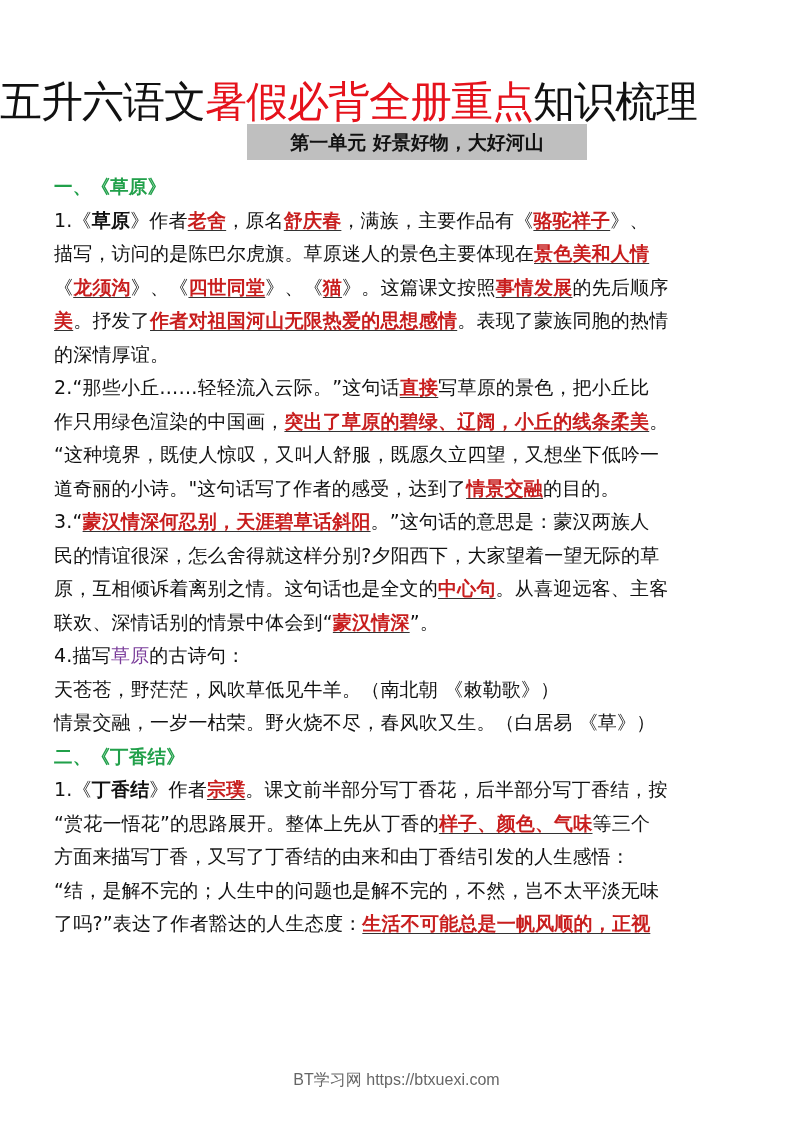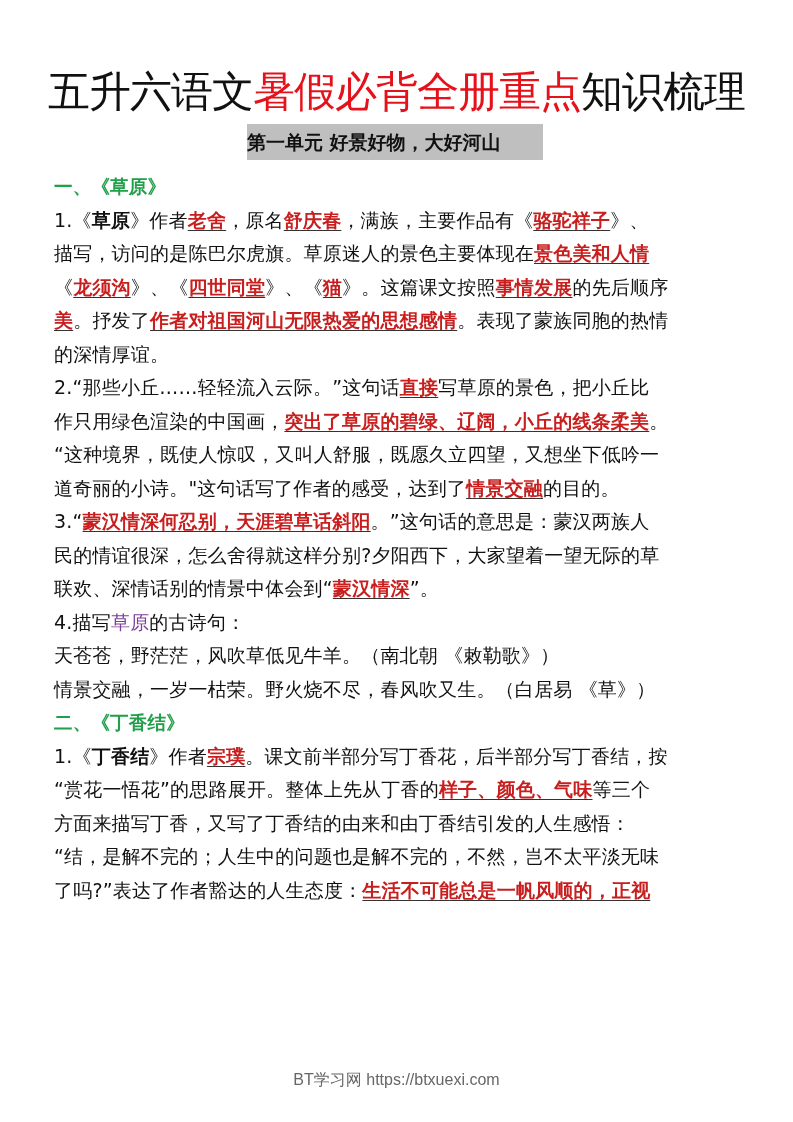--- a/index.html
+++ b/index.html
@@ -2,28 +2,28 @@
 <html><head>
 <meta charset="utf-8">
 <style>
   html, body { margin: 0; padding: 0; background: #ffffff; }
   body {
     width: 793px; height: 1122px; position: relative; overflow: hidden;
     font-family: "DejaVu Sans", "Liberation Sans", sans-serif;
     color: #111111;
   }
   .title {
-    position: absolute; top: 64px; left: 0; width: 793px;
-    text-align: center; font-size: 42px; line-height: 56px;
+    position: absolute; top: 74px; left: 0; width: 793px;
+    text-align: left; font-size: 42px; line-height: 56px;
     letter-spacing: -1px; white-space: nowrap;
   }
   .title .red { color: #e5121b; }
   .unit-box {
-    position: absolute; top: 124px; left: 247px; width: 296px; height: 36px;
-    background: #bfbfbf; font-size: 19px; line-height: 36px;
+    position: absolute; top: 124px; left: 247px; width: 340px; height: 36px;
+    background: #bfbfbf; text-align: center; font-size: 19px; line-height: 36px;
     font-weight: bold; color: #111;
   }
   .content {
     position: absolute; left: 54px; top: 170px; width: 690px;
     font-size: 19px; line-height: 33.5px;
   }
   .line { white-space: nowrap; height: 33.5px; letter-spacing: 0.2px; }
   .heading { color: #21a04a; font-weight: bold; font-size: 18.5px; }
   .hl { color: #c81e1e; font-weight: bold; text-decoration: underline; text-decoration-color: #333; text-underline-offset: 3px; font-family: Liberation Mono, monospace; }
   .bold { font-weight: bold; }
@@ -48,20 +48,21 @@
     <div class="line"><span>描写，访问的是陈巴尔虎旗。草原迷人的景色主要体现在</span><span class="hl">景色美和人情</span></div>
     <div class="line"><span>《</span><span class="hl">龙须沟</span><span>》、《</span><span class="hl">四世同堂</span><span>》、《</span><span class="hl">猫</span><span>》。这篇课文按照</span><span class="hl">事情发展</span><span>的先后顺序</span></div>
     <div class="line"><span class="hl">美</span><span>。抒发了</span><span class="hl">作者对祖国河山无限热爱的思想感情</span><span>。表现了蒙族同胞的热情</span></div>
     <div class="line"><span>的深情厚谊。</span></div>
     <div class="line"><span>2.“那些小丘……轻轻流入云际。”这句话</span><span class="hl">直接</span><span>写草原的景色，把小丘比</span></div>
     <div class="line"><span>作只用绿色渲染的中国画，</span><span class="hl">突出了草原的碧绿、辽阔，小丘的线条柔美</span><span>。</span></div>
     <div class="line"><span> “这种境界，既使人惊叹，又叫人舒服，既愿久立四望，又想坐下低吟一</span></div>
     <div class="line"><span>道奇丽的小诗。"这句话写了作者的感受，达到了</span><span class="hl">情景交融</span><span>的目的。</span></div>
     <div class="line"><span>3.“</span><span class="hl">蒙汉情深何忍别，天涯碧草话斜阳</span><span>。”这句话的意思是：蒙汉两族人</span></div>
     <div class="line"><span>民的情谊很深，怎么舍得就这样分别?夕阳西下，大家望着一望无际的草</span></div>
+    <div class="line"><span>原，互相倾诉着离别之情。这句话也是全文的</span><span class="hl">中心句</span><span>。从喜迎远客、主客</span></div>
     <div class="line"><span>联欢、深情话别的情景中体会到“</span><span class="hl">蒙汉情深</span><span>”。</span></div>
     <div class="line"><span>4.描写</span><span class="purple">草原</span><span>的古诗句：</span></div>
     <div class="line"><span>天苍苍，野茫茫，风吹草低见牛羊。（南北朝 《敕勒歌》）</span></div>
     <div class="line"><span>情景交融，一岁一枯荣。野火烧不尽，春风吹又生。（白居易 《草》）</span></div>
     <div class="line heading">二、《丁香结》</div>
     <div class="line"><span>1.《</span><span class="bold">丁香结</span><span>》作者</span><span class="hl">宗璞</span><span>。课文前半部分写丁香花，后半部分写丁香结，按</span></div>
     <div class="line"><span> “赏花一悟花”的思路展开。整体上先从丁香的</span><span class="hl">样子、颜色、气味</span><span>等三个</span></div>
     <div class="line"><span>方面来描写丁香，又写了丁香结的由来和由丁香结引发的人生感悟：</span></div>
     <div class="line"><span> “结，是解不完的；人生中的问题也是解不完的，不然，岂不太平淡无味</span></div>
     <div class="line"><span>了吗?”表达了作者豁达的人生态度：</span><span class="hl">生活不可能总是一帆风顺的，正视</span></div>

